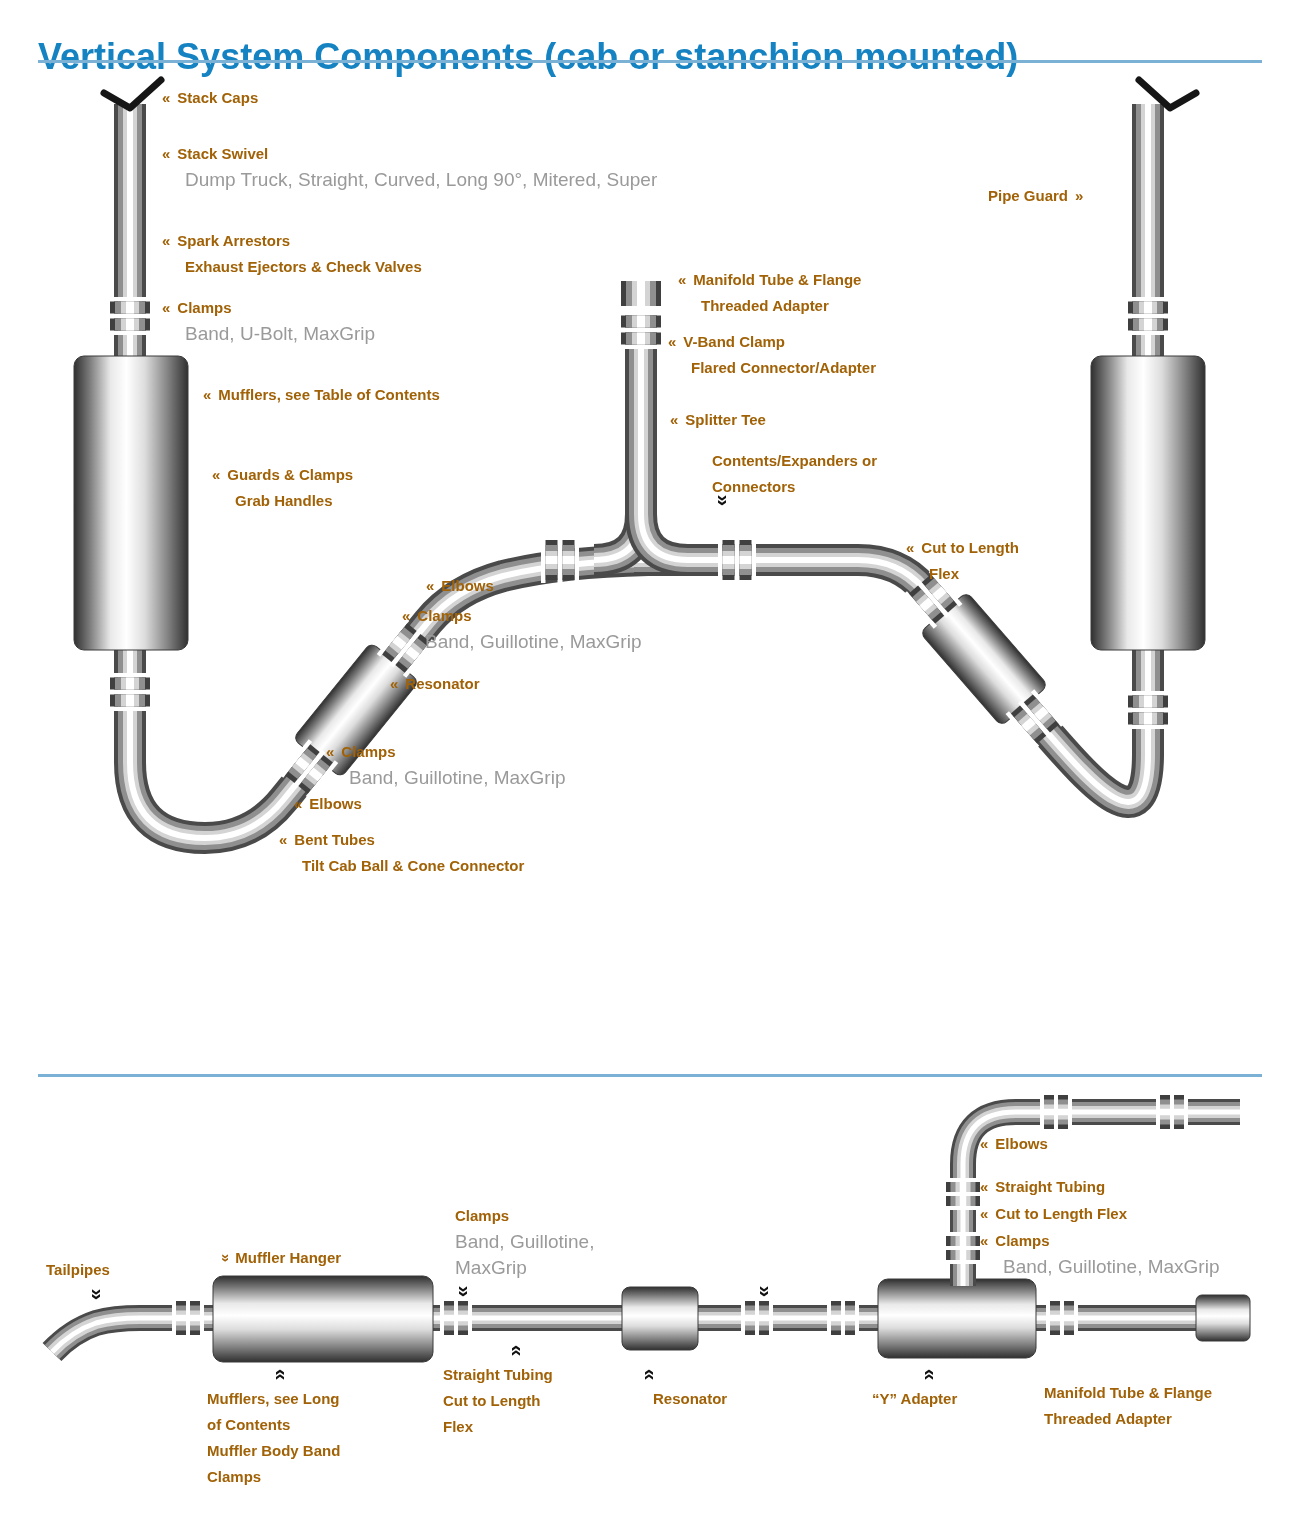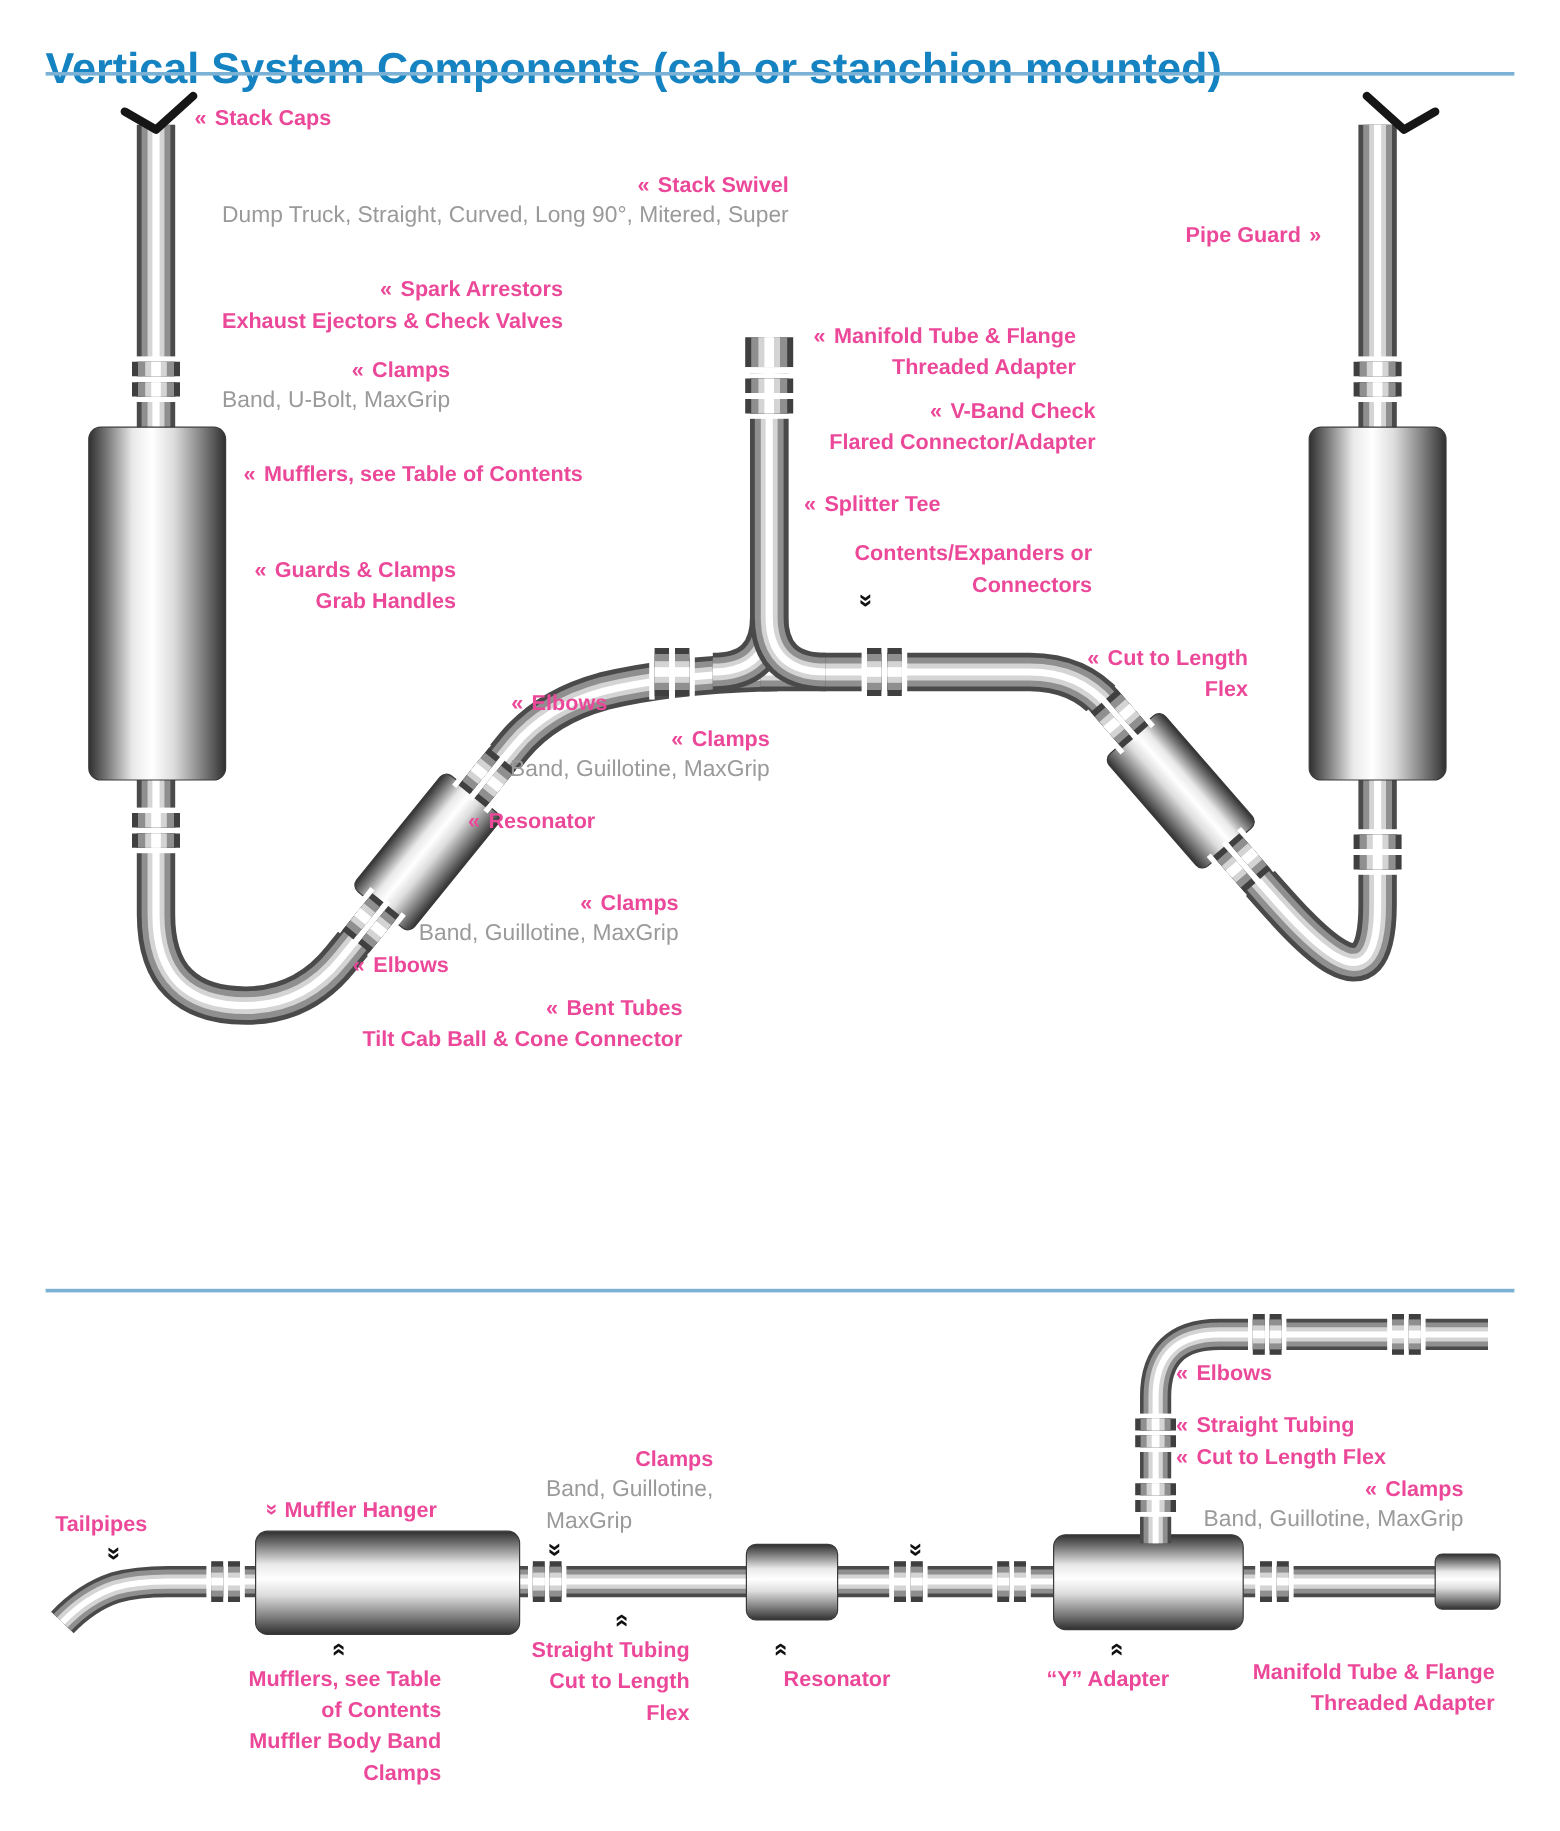--- a/index.html
+++ b/index.html
@@ -18,21 +18,21 @@
   .w4{fill:none;stroke:#ffffff;stroke-width:8;}
   .s1{fill:none;stroke:#4a4a4a;stroke-width:26;stroke-linejoin:round;}
   .s2{fill:none;stroke:#8f8f8f;stroke-width:20;stroke-linejoin:round;}
   .s3{fill:none;stroke:#d4d4d4;stroke-width:12;stroke-linejoin:round;}
   .s4{fill:none;stroke:#ffffff;stroke-width:5;stroke-linejoin:round;}
   .v1{fill:none;stroke:#3f3f3f;stroke-width:34;}
   .v2{fill:none;stroke:#8f8f8f;stroke-width:25;}
   .v3{fill:none;stroke:#d4d4d4;stroke-width:15;}
   .v4{fill:none;stroke:#ffffff;stroke-width:6.5;}
   .label{position:absolute;color:#111;white-space:nowrap;line-height:26px;}
-  .label .b{font-weight:700;font-size:18px;color:#ec4899;text-align:right;}
+  .label .b{font-weight:700;font-size:15px;color:#a16207;}
   .label .sub{font-weight:400;font-size:19px;color:#9a9a9a;}
   .ind{padding-left:23px;}
   .chev{font-weight:700;margin-right:7px;}
   .chev-r{margin:0 0 0 7px;}
   .rot-down{display:inline-block;transform:rotate(-90deg);}
   .chev-float{position:absolute;display:inline-block;font-size:21px;font-weight:700;color:#111;line-height:1;}
   .down{transform:rotate(-90deg);}
   .up{transform:rotate(90deg);}
 </style>
 </head>
@@ -220,21 +220,21 @@
     <div class="b"><span class="chev">«</span><span>Clamps</span></div>
     <div class="sub ind">Band, U-Bolt, MaxGrip</div>
   </div>
 
   <div class="label" style="left:678px;top:267px;">
     <div class="b"><span class="chev">«</span><span>Manifold Tube &amp; Flange</span></div>
     <div class="b ind">Threaded Adapter</div>
   </div>
 
   <div class="label" style="left:668px;top:329px;">
-    <div class="b"><span class="chev">«</span><span>V-Band Check</span></div>
+    <div class="b"><span class="chev">«</span><span>V-Band Clamp</span></div>
     <div class="b ind">Flared Connector/Adapter</div>
   </div>
 
   <div class="label" style="left:203px;top:382px;">
     <div class="b"><span class="chev">«</span><span>Mufflers, see Table of Contents</span></div>
   </div>
 
   <div class="label" style="left:670px;top:407px;">
     <div class="b"><span class="chev">«</span><span>Splitter Tee</span></div>
   </div>
@@ -311,21 +311,21 @@
   <div class="label" style="left:980px;top:1201px;">
     <div class="b"><span class="chev">«</span><span>Cut to Length Flex</span></div>
   </div>
 
   <div class="label" style="left:980px;top:1228px;">
     <div class="b"><span class="chev">«</span><span>Clamps</span></div>
     <div class="sub ind">Band, Guillotine, MaxGrip</div>
   </div>
 
   <div class="label" style="left:207px;top:1386px;">
-    <div class="b">Mufflers, see Table</div>
+    <div class="b">Mufflers, see Long</div>
     <div class="b">of Contents</div>
     <div class="b">Muffler Body Band</div>
     <div class="b">Clamps</div>
   </div>
   <span class="chev-float up" style="left:277px;top:1364px;">«</span>
 
   <div class="label" style="left:443px;top:1362px;">
     <div class="b">Straight Tubing</div>
     <div class="b">Cut to Length</div>
     <div class="b">Flex</div>

